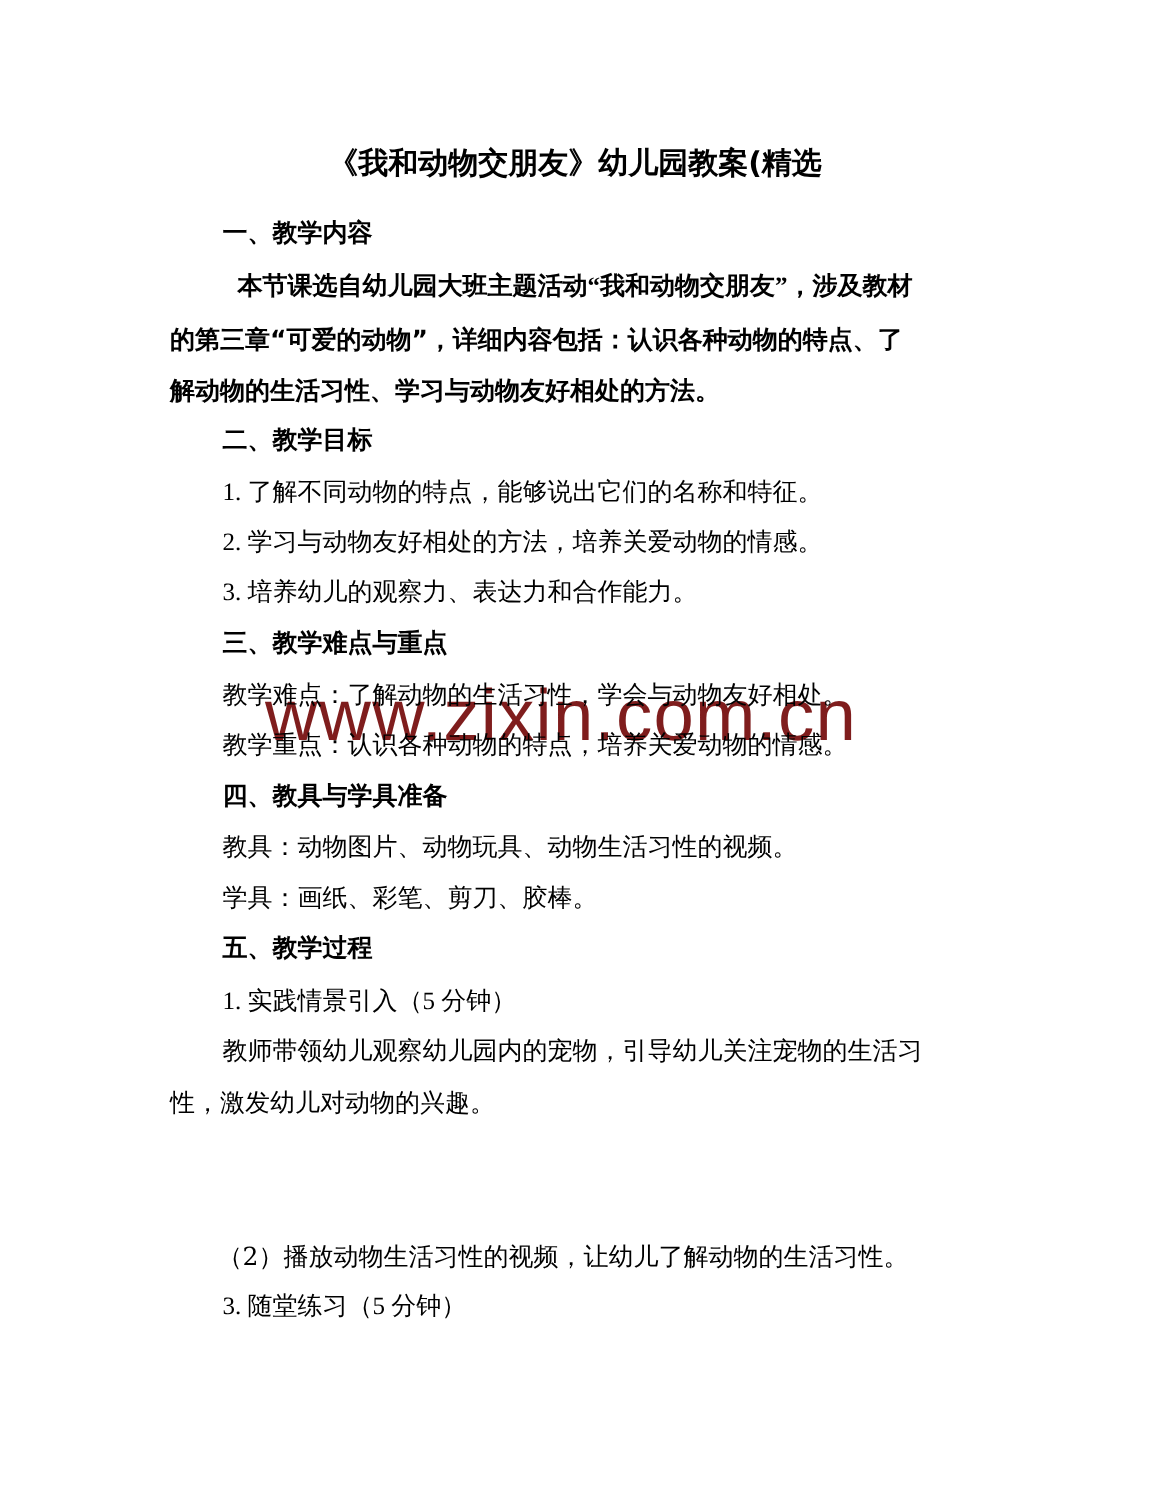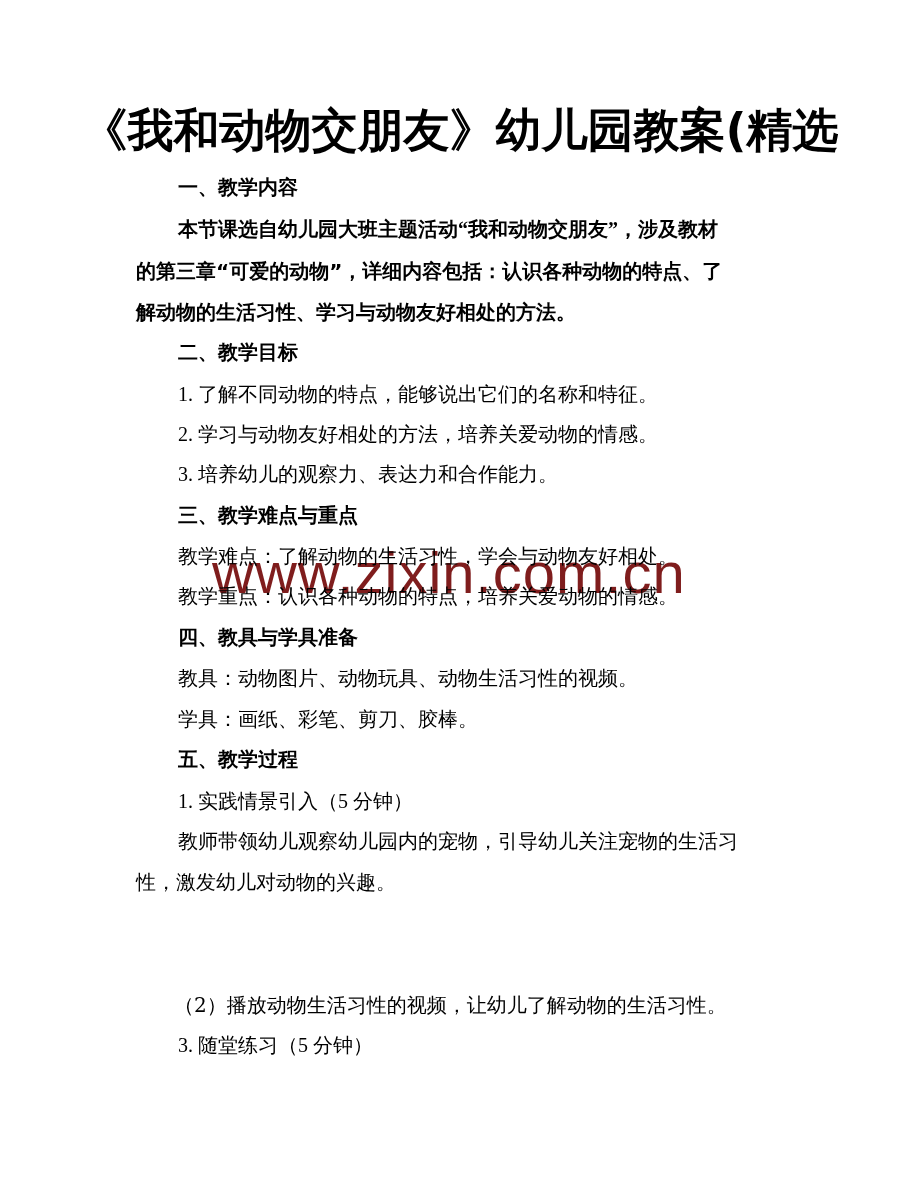--- a/index.html
+++ b/index.html
@@ -20,21 +20,21 @@
       left: 0; top: 0;
       width: 920px;
       height: 1191px;
     }
     .title {
       position: absolute;
       left: 0;
       width: 920px;
       top: 108px;
       text-align: center;
-      font-size: 46px;
+      font-size: 24px;
       font-weight: bold;
       font-family: "DejaVu Sans", "Liberation Sans", sans-serif;
       letter-spacing: 0px;
       line-height: 44px;
     }
     .line {
       position: absolute;
       left: 136px;
       width: 660px;
       font-size: 20px;
@@ -64,21 +64,21 @@
 </head>
 <body>
 
 <div class="page">
 
   <div class="watermark">www.zixin.com.cn</div>
 
   <div class="title">《我和动物交朋友》幼儿园教案(精选</div>
 
   <div class="line bold indent" style="top:172px;">一、教学内容</div>
-  <div class="line bold indent" style="top:214px;">本节课选自幼儿园大班主题活动“我和动物交朋友”，涉及教材</div>
+  <div class="line bold indent" style="top:214px;margin-left:12px;">本节课选自幼儿园大班主题活动“我和动物交朋友”，涉及教材</div>
   <div class="line bold" style="top:256px;">的第三章“可爱的动物”，详细内容包括：认识各种动物的特点、了</div>
   <div class="line bold indent" style="top:337px;">二、教学目标</div>
 
   <div class="line bold" style="top:297px;">解动物的生活习性、学习与动物友好相处的方法。</div>
   <div class="line indent" style="top:379px;">1. 了解不同动物的特点，能够说出它们的名称和特征。</div>
   <div class="line indent" style="top:419px;">2. 学习与动物友好相处的方法，培养关爱动物的情感。</div>
   <div class="line indent" style="top:459px;">3. 培养幼儿的观察力、表达力和合作能力。</div>
 
   <div class="line bold indent" style="top:500px;">三、教学难点与重点</div>
   <div class="line indent" style="top:541px;">教学难点：了解动物的生活习性，学会与动物友好相处。</div>

